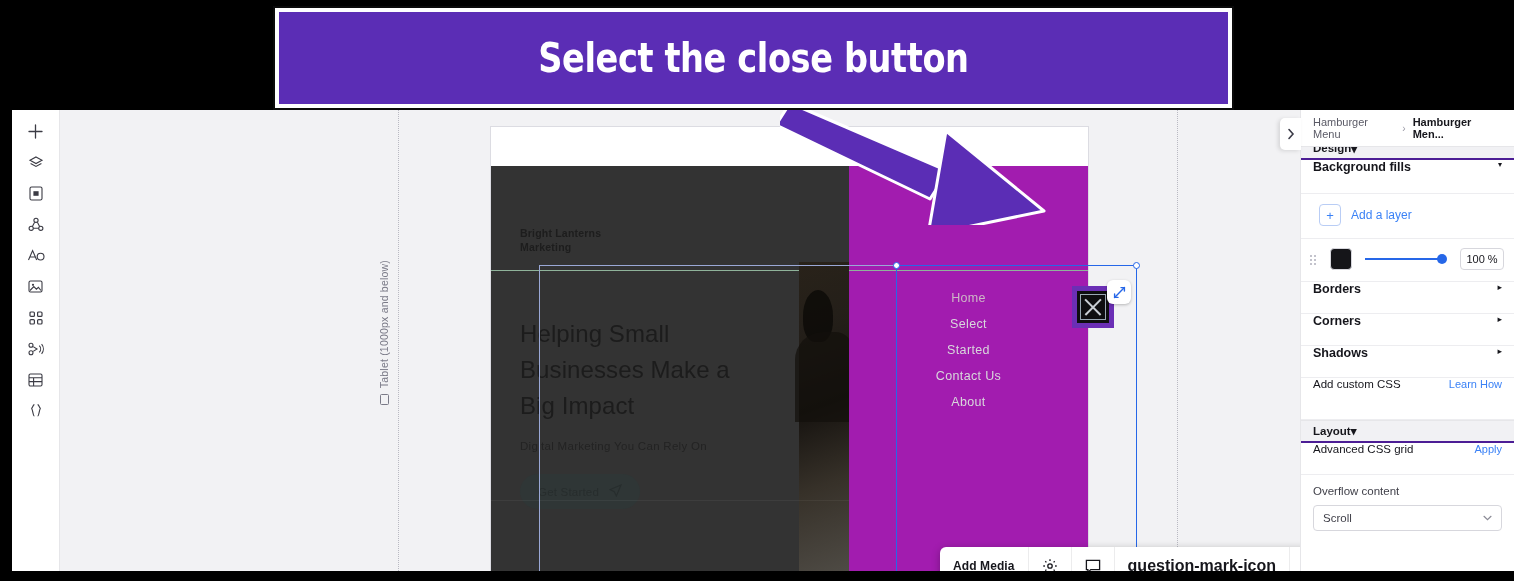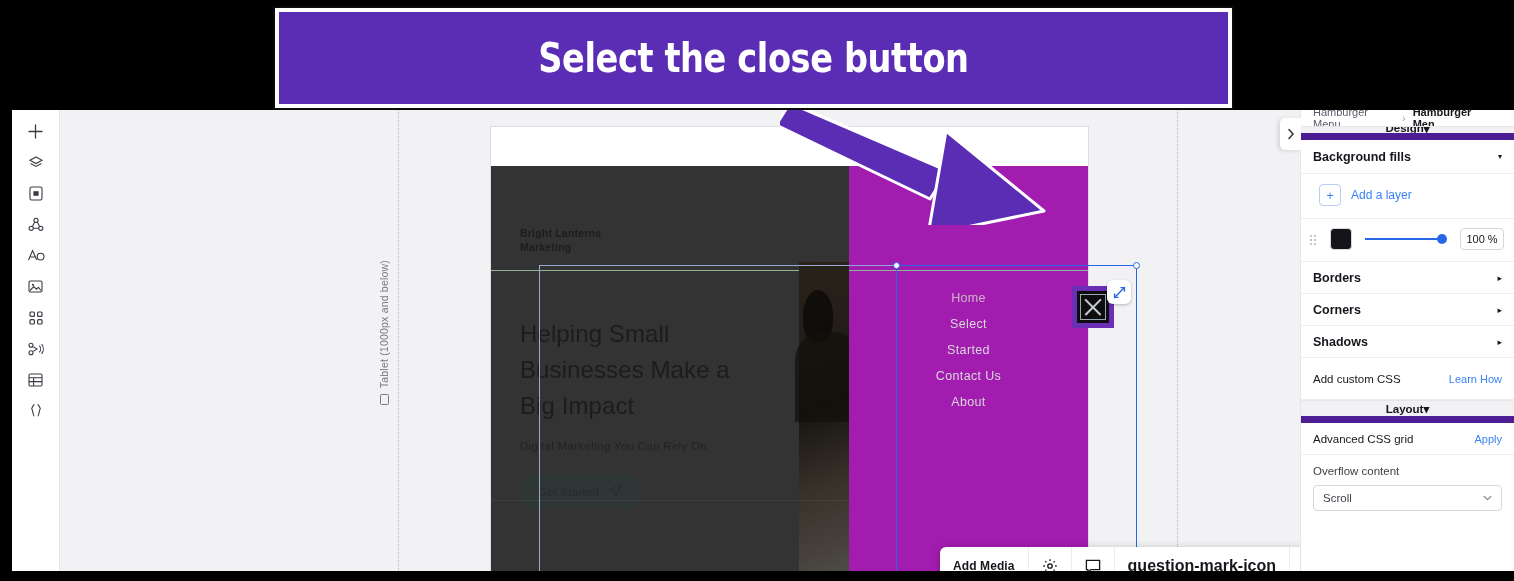--- a/index.html
+++ b/index.html
@@ -173,36 +173,36 @@
   .float-bar .qm { font-size: 16px; font-weight: 700; }
   .float-bar .dots { font-size: 16px; letter-spacing: 1px; line-height: 6px; }
 
   
   .panel {
     position: absolute; right: 0; top: 0; width: 214px; height: 461px;
     background: #fff; border-left: 1px solid #e6e6e9; z-index: 50;
     display: flex; flex-direction: column;
   }
   .crumb {
-    height: 16px; display: flex; align-items: center; gap: 7px;
+    height: 36px; display: flex; align-items: center; gap: 7px;
     padding: 0 12px; font-size: 11px; color: #5a5a66; flex: 0 0 auto;
   }
   .crumb .cur { color: #16161c; font-weight: 700; }
   .crumb .sep { color: #9a9aa6; font-size: 10px; }
 
   .sec-head {
-    height: 23px; background: #f1f1f4; border-top: 1px solid #e6e6e9; border-bottom: 7px solid #4c1d95;
-    display: flex; align-items: center; justify-content: center;
+    height: 23px; background: #f1f1f4; border-top: 1px solid #e6e6e9; border-bottom: 2px solid #4c1d95;
+    display: flex; align-items: center; justify-content: flex-start;
     padding: 0 12px; font-size: 11.5px; font-weight: 700; color: #16161c; flex: 0 0 auto;
   }
   .sec-head.clipped { height: 14px; align-items: flex-start; overflow: hidden; }
   .sec-head.clipped span { transform: translateY(-5px); }
 
   .row {
-    display: flex; align-items: center; justify-content: space-between;
+    display: flex; justify-content: space-between;
     padding: 0 12px; font-size: 12px; color: #16161c; flex: 0 0 auto;
   }
   .row.bordered { border-bottom: 1px solid #ededf0; }
   .row .caret-d { font-size: 8px; color: #16161c; }
   .row .caret-r { font-size: 9px; color: #16161c; }
   .row .link { color: #3b82f6; font-size: 11px; }
   .row-title { font-size: 12.5px; font-weight: 400; }
 
   .addlayer {
     display: flex; align-items: center; gap: 10px; padding: 10px 12px 12px 18px;

